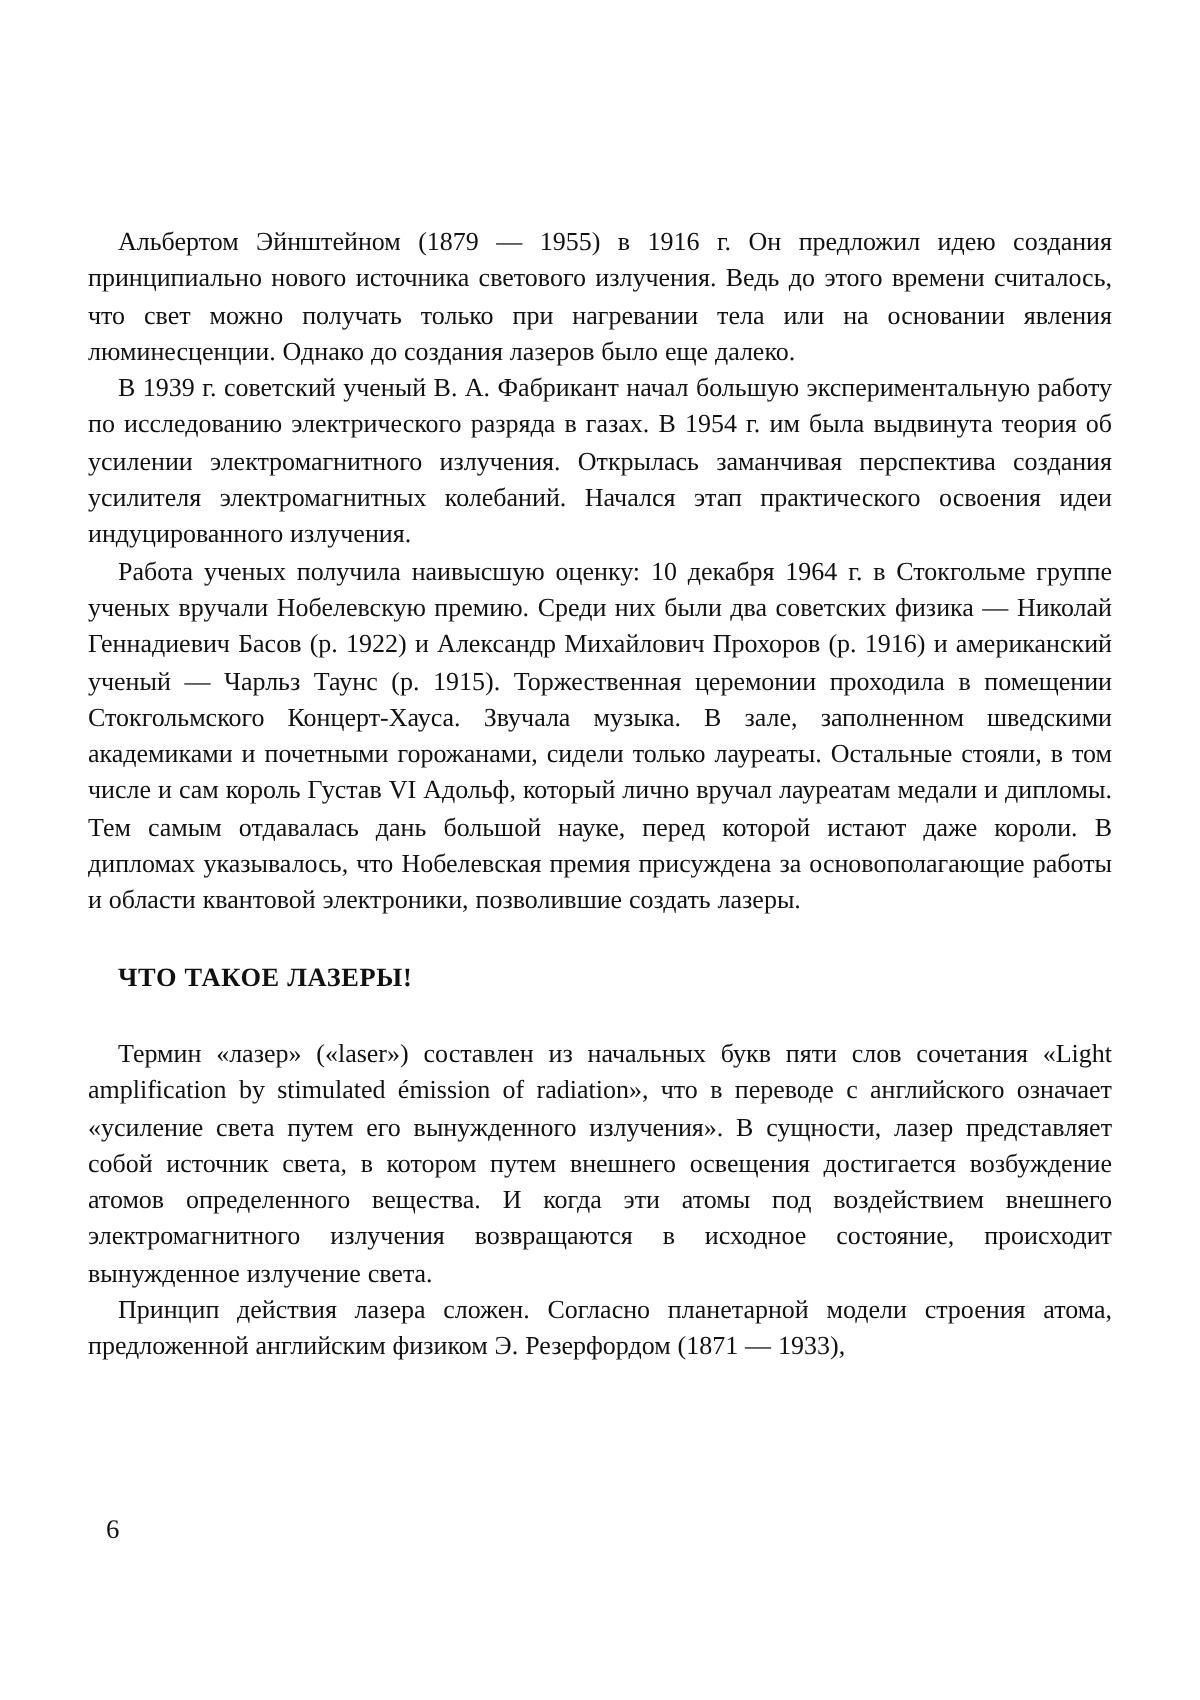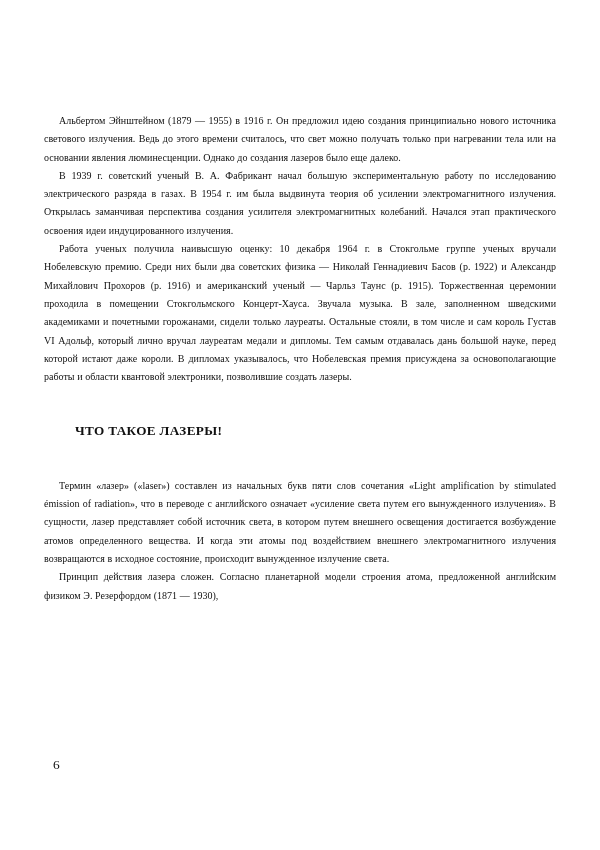--- a/index.html
+++ b/index.html
@@ -22,30 +22,30 @@
 
   .text-column {
     position: absolute;
     left: 44px;
     top: 112px;
     width: 512px;
   }
 
   p.body-par {
     margin: 0;
-    font-size: 10px;
+    font-size: 13px;
     line-height: 18.3px;
     text-align: justify;
     text-indent: 15px;
     hyphens: none;
     word-spacing: 0.2px;
   }
 
   h2.section-heading {
-    margin: 16px;
+    margin: 0;
     font-size: 13.2px;
     line-height: 18.3px;
     font-weight: bold;
     text-indent: 15px;
     text-align: left;
     letter-spacing: 0.35px;
   }
 
   
   .spacer-before-heading {
@@ -80,19 +80,19 @@
     <p class="body-par">Работа ученых получила наивысшую оценку: 10 декабря 1964 г. в Стокгольме группе ученых вручали Нобелевскую премию. Среди них были два советских физика — Николай Геннадиевич Басов (р. 1922) и Александр Михайлович Прохоров (р. 1916) и американский ученый — Чарльз Таунс (р. 1915). Торжественная церемонии проходила в помещении Стокгольмского Концерт-Хауса. Звучала музыка. В зале, заполненном шведскими академиками и почетными горожанами, сидели только лауреаты. Остальные стояли, в том числе и сам король Густав VI Адольф, который лично вручал лауреатам медали и дипломы. Тем самым отдавалась дань большой науке, перед которой истают даже короли. В дипломах указывалось, что Нобелевская премия присуждена за основополагающие работы и области квантовой электроники, позволившие создать лазеры.</p>
 
     <div class="spacer-before-heading"></div>
 
     <h2 class="section-heading">ЧТО ТАКОЕ ЛАЗЕРЫ!</h2>
 
     <div class="spacer-after-heading"></div>
 
     <p class="body-par">Термин «лазер» («laser») составлен из начальных букв пяти слов сочетания «Light amplification by stimulated émission of radiation», что в переводе с английского означает «усиление света путем его вынужденного излучения». В сущности, лазер представляет собой источник света, в котором путем внешнего освещения достигается возбуждение атомов определенного вещества. И когда эти атомы под воздействием внешнего электромагнитного излучения возвращаются в исходное состояние, происходит вынужденное излучение света.</p>
 
-    <p class="body-par">Принцип действия лазера сложен. Согласно планетарной модели строения атома, предложенной английским физиком Э. Резерфордом (1871 — 1930),</p>
+    <p class="body-par">Принцип действия лазера сложен. Согласно планетарной модели строения атома, предложенной английским физиком Э. Резерфордом (1871 — 1933),</p>
 
   </div>
 
   <div class="page-number">6</div>
 
 </div>
 
 </body></html>

